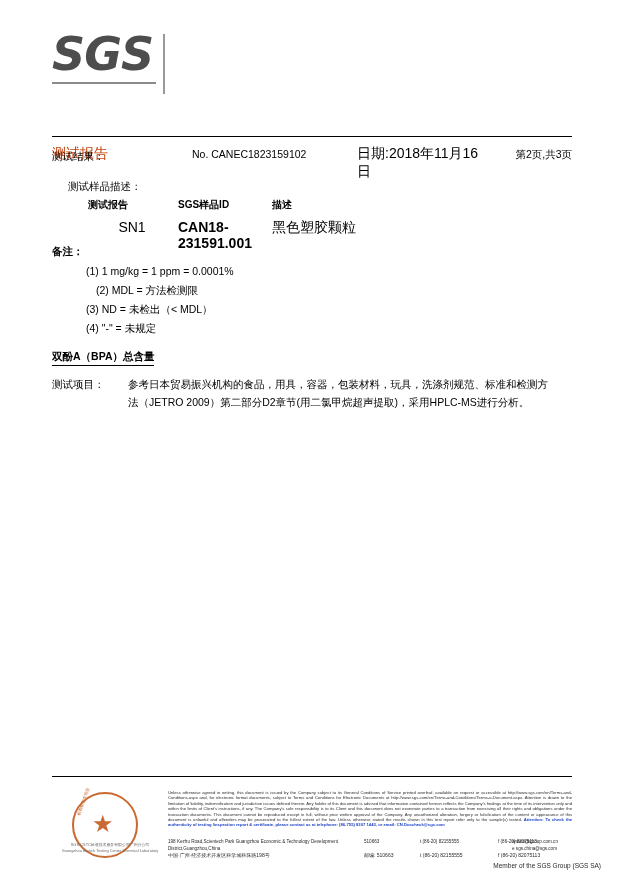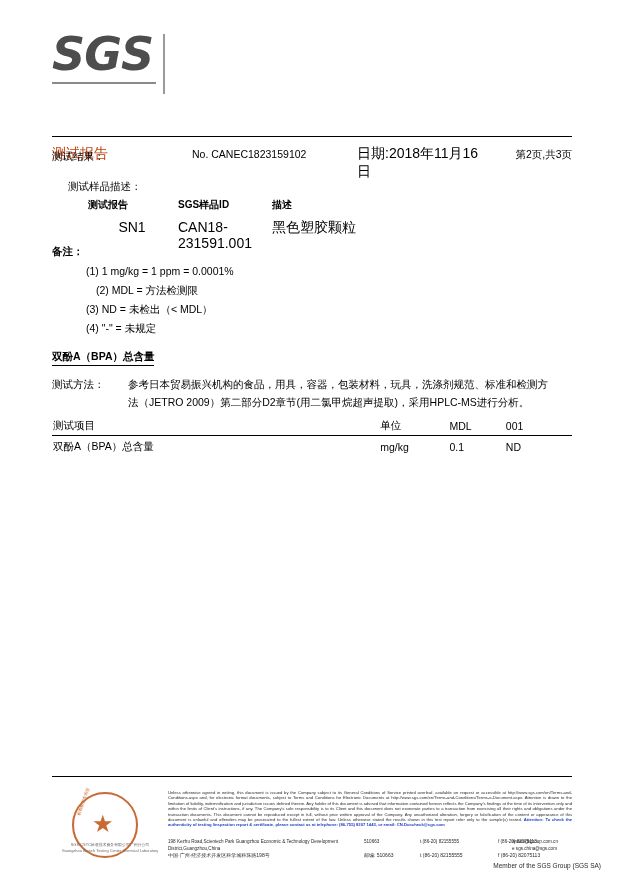--- a/index.html
+++ b/index.html
@@ -122,21 +122,21 @@
     font-size: 14px;
     vertical-align: top;
   }
   .sample-table th {
     font-size: 10px;
     font-weight: bold;
     text-align: left;
     padding: 0 0 5px 0;
   }
   .col-a { width: 88px; }
-  .col-b { width: 92px; }
+  .col-b { width: 92px; font-weight: bold; }
   .col-c { width: 140px; }
   .center { text-align: center; }
 
   
   .res-table {
     position: absolute;
     left: 52px;
     top: 418px;
     width: 520px;
     font-size: 10.5px;
@@ -296,42 +296,24 @@
   </table>
 
   <div class="t" style="left:52px; top:243px;font-weight:bold;">备注：</div>
   <div class="t" style="left:86px; top:263px;">(1) 1 mg/kg = 1 ppm = 0.0001%</div>
   <div class="t" style="left:96px; top:282px;">(2) MDL = 方法检测限</div>
   <div class="t" style="left:86px; top:301px;">(3) ND = 未检出（&lt; MDL）</div>
   <div class="t" style="left:86px; top:320px;">(4) "-" = 未规定</div>
 
   <div class="underline-head" style="left:52px; top:350px;">双酚A（BPA）总含量</div>
 
-  <div class="t" style="left:52px; top:376px;">测试方法：</div>
+  <div class="t" style="left:52px; top:376px;">测试项目：</div>
   <div class="t" style="left:128px; top:376px;">参考日本贸易振兴机构的食品，用具，容器，包装材料，玩具，洗涤剂规范、标准和检测方</div>
   <div class="t" style="left:128px; top:394px;">法（JETRO 2009）第二部分D2章节(用二氯甲烷超声提取)，采用HPLC-MS进行分析。</div>
 
-  <table class="res-table">
-    <thead>
-      <tr>
-        <th class="w-item">测试项目</th>
-        <th class="w-unit">单位</th>
-        <th class="w-mdl">MDL</th>
-        <th class="w-val">001</th>
-      </tr>
-    </thead>
-    <tbody>
-      <tr>
-        <td class="w-item">双酚A（BPA）总含量</td>
-        <td class="w-unit">mg/kg</td>
-        <td class="w-mdl">0.1</td>
-        <td class="w-val">ND</td>
-      </tr>
-    </tbody>
-  </table>
 
   <div class="footer-rule"></div>
 
   <div class="stamp">
     <div class="ring"></div>
     <div class="star">★</div>
     <div class="ring-txt">
       <span style="transform:rotate(-70deg) translate(0,-31px)">检验检测专用章</span>
     </div>
     <div class="stamp-lines">

